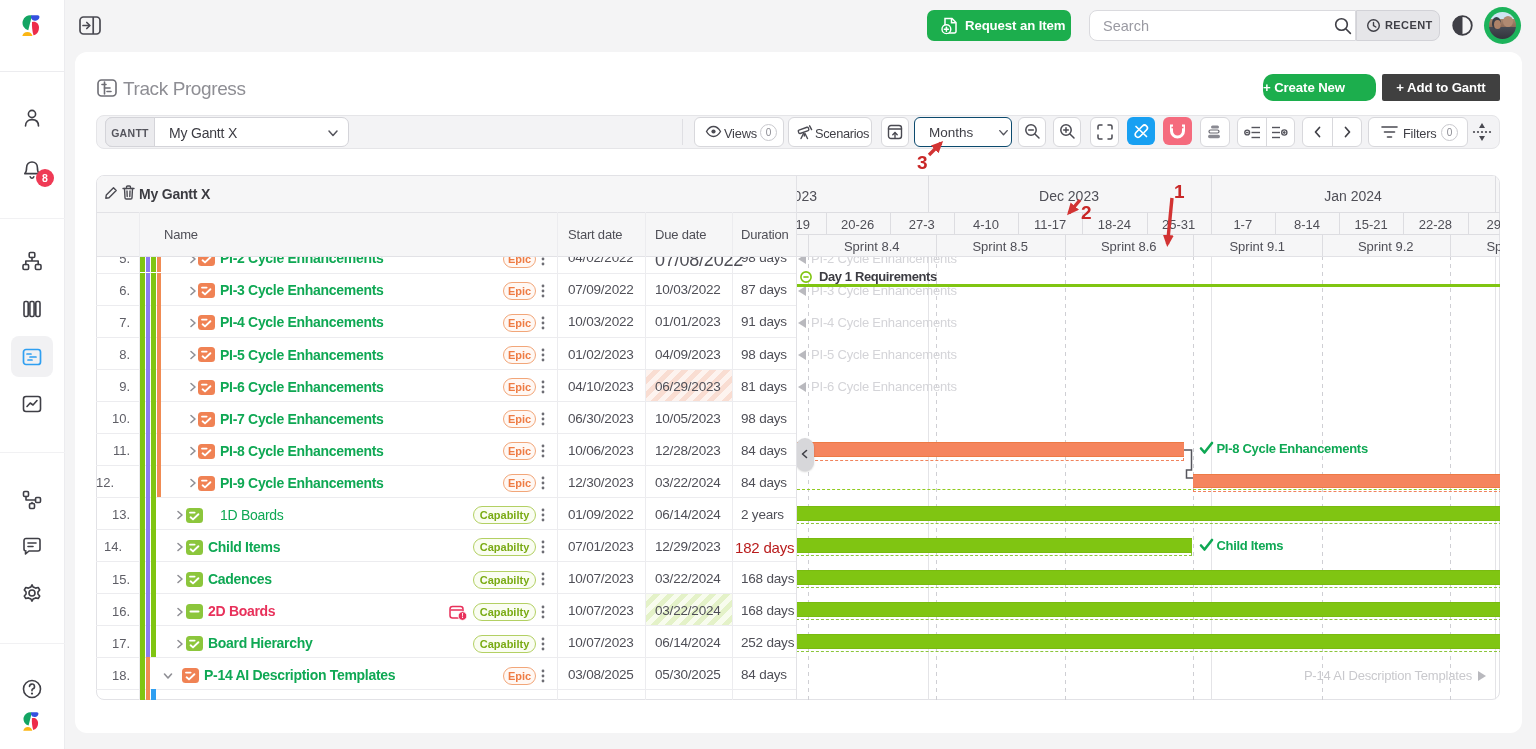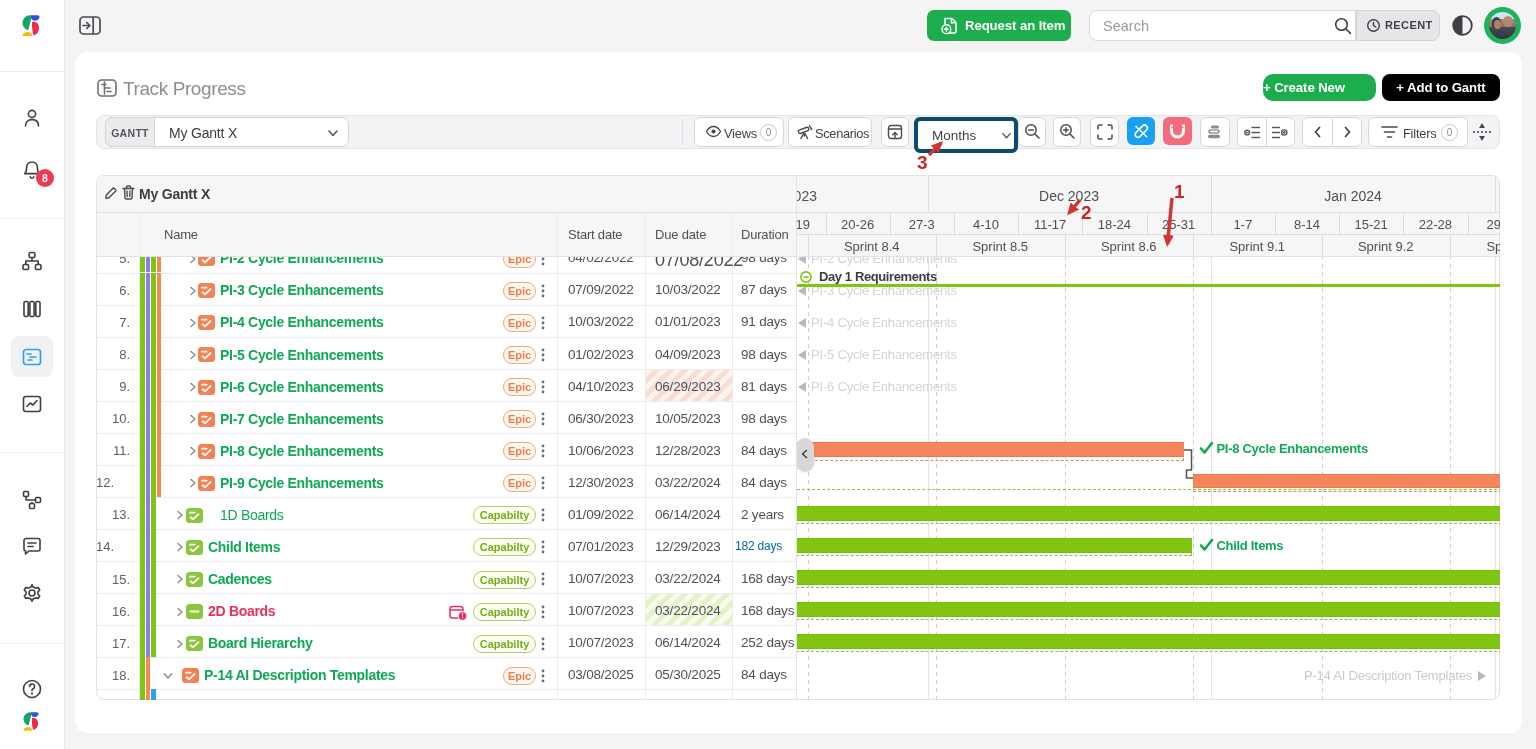--- a/index.html
+++ b/index.html
@@ -147,21 +147,21 @@
     <g fill="none" stroke="#6e6e75" stroke-width="1.6" stroke-linecap="round">
       <rect x="1" y="1" width="18" height="16" rx="3.5"></rect>
       <line x1="5" y1="5.5" x2="9" y2="5.5"></line>
       <line x1="7.5" y1="9" x2="13" y2="9"></line>
       <line x1="10" y1="12.5" x2="14" y2="12.5"></line>
       <line x1="7.5" y1="3" x2="7.5" y2="15"></line>
     </g>
   </svg>
 <div style="position:absolute;left:123px;top:78px;font-size:19px;letter-spacing:-0.4px;color:#8e8e94">Track Progress</div>
 <div style="position:absolute;left:1263px;top:74px;width:113px;height:27px;background:#1cae4d;border-radius:10px;color:#fff;font-size:13.2px;font-weight:bold;letter-spacing:-0.1px;line-height:27px">+ Create New</div>
-<div style="position:absolute;left:1382px;top:74px;width:118px;height:27px;background:#000000;border-radius:8px;color:#fff;font-size:13.2px;font-weight:bold;letter-spacing:-0.1px;text-align:center;line-height:27px">+ Add to Gantt</div>
+<div style="position:absolute;left:1382px;top:74px;width:118px;height:27px;background:#404040;border-radius:2px;color:#fff;font-size:13.2px;font-weight:bold;letter-spacing:-0.1px;text-align:center;line-height:27px">+ Add to Gantt</div>
 <div style="position:absolute;left:96px;top:115px;width:1404px;height:34px;background:#f3f3f5;border:1px solid #e5e5e8;border-radius:8px;box-sizing:border-box"></div>
 <div style="position:absolute;left:105px;top:117px;width:244px;height:30px;background:#fff;border:1px solid #d4d4d9;border-radius:7px;box-sizing:border-box"></div>
 <div style="position:absolute;left:105px;top:117px;width:50px;height:30px;background:#ebebee;border:1px solid #d4d4d9;border-radius:7px 0 0 7px;box-sizing:border-box;font-size:10.5px;font-weight:bold;color:#55555d;text-align:center;line-height:30px;letter-spacing:.3px">GANTT</div>
 <div style="position:absolute;left:169px;top:124.5px;font-size:14px;letter-spacing:-0.2px;color:#3c3c43">My Gantt X</div>
 <svg style="position:absolute;left:326px;top:126px" width="14" height="14" viewBox="0 0 14 14">
     <polyline points="3,5 7,9.5 11,5" fill="none" stroke="#55555d" stroke-width="1.5" stroke-linecap="round" stroke-linejoin="round"></polyline>
   </svg>
 <div style="position:absolute;left:682px;top:119px;width:1px;height:26px;background:#dfdfe3"></div>
 <div style="position:absolute;left:694px;top:117px;width:88px;height:28px;background:#fff;border:1px solid #d8d8dc;border-radius:6px">
     <svg width="17" height="15" viewBox="0 0 17 15" style="position:absolute;left:10px;top:6px">
@@ -186,21 +186,21 @@
 <div style="position:absolute;left:881px;top:117px;width:26px;height:28px;background:#fff;border:1px solid #d8d8dc;border-radius:6px">
     <svg width="16" height="16" viewBox="0 0 16 16" style="position:absolute;left:5px;top:6px">
       <g fill="none" stroke="#4a4a52" stroke-width="1.4" stroke-linecap="round">
         <rect x="1.5" y="1.5" width="13" height="13" rx="2.5"></rect>
         <line x1="1.5" y1="5" x2="14.5" y2="5"></line>
         <line x1="8" y1="13.5" x2="8" y2="9"></line>
         <path d="M5.8,10.8 L8,8.6 L10.2,10.8"></path>
       </g>
     </svg>
   </div>
-<div style="position:absolute;left:914px;top:117px;width:96px;height:28px;background:#fff;border:4px solid #0c4a6e;border-radius:6px">
+<div style="position:absolute;left:914px;top:117px;width:96px;height:28px;background:#fff;border:1px solid #0c4a6e;border-radius:6px">
     <div style="position:absolute;left:14px;top:7px;font-size:13.5px;color:#3f3f46">Months</div>
     <svg style="position:absolute;left:82px;top:8px" width="13" height="13" viewBox="0 0 14 14">
       <polyline points="3,5 7,9.5 11,5" fill="none" stroke="#55555d" stroke-width="1.5" stroke-linecap="round" stroke-linejoin="round"></polyline>
     </svg>
   </div>
 <div style="position:absolute;left:1018px;top:117px;width:26px;height:28px;background:#fff;border:1px solid #d8d8dc;border-radius:6px">
     <svg width="17" height="17" viewBox="0 0 17 17" style="position:absolute;left:5px;top:5px">
       <g fill="none" stroke="#4a4a52" stroke-width="1.5" stroke-linecap="round">
         <circle cx="7" cy="7" r="5.2"></circle>
         <line x1="11.2" y1="11.2" x2="15" y2="15"></line>
@@ -609,42 +609,42 @@
           <div style="position:absolute;left:473px;top:506.3px;width:61px;height:16px;border:1px solid #b3d063;border-radius:9px;background:#fafdf2;color:#7aab14;font-size:11px;font-weight:bold;text-align:center;line-height:16px">Capabilty</div>
           <svg style="position:absolute;left:541px;top:508.32499999999993px" width="4" height="14" viewBox="0 0 4 14">
             <circle cx="2" cy="2" r="1.4" fill="#6d6d74"></circle>
             <circle cx="2" cy="7" r="1.4" fill="#6d6d74"></circle>
             <circle cx="2" cy="12" r="1.4" fill="#6d6d74"></circle>
           </svg>
           <div style="position:absolute;left:568px;top:506.8px;font-size:13.5px;letter-spacing:-0.2px;color:#4f4f57">01/09/2022</div>
           <div style="position:absolute;left:655px;top:506.8px;font-size:13.5px;letter-spacing:-0.2px;color:#4f4f57">06/14/2024</div>
           <div style="position:absolute;left:741px;top:506.8px;font-size:13.5px;letter-spacing:-0.2px;color:#4f4f57">2 years</div>
 <div style="position:absolute;left:96px;top:561.1px;width:700px;height:1px;background:#ececef"></div>
-          <div style="position:absolute;left:96px;top:539.4px;width:34px;text-align:left;font-size:13px;color:#5e5e66">14.</div>
+          <div style="position:absolute;left:96px;top:539.4px;width:34px;text-align:center;font-size:13px;color:#5e5e66">14.</div>
           <div style="position:absolute;left:140.2px;top:529.1px;width:4.4px;height:32.1px;background:#80c512"></div>
           <div style="position:absolute;left:145.7px;top:529.1px;width:4.4px;height:32.1px;background:#8b7cf2"></div>
           <div style="position:absolute;left:151.2px;top:529.1px;width:4.4px;height:32.1px;background:#80c512"></div>
           <svg style="position:absolute;left:174px;top:541.3949999999999px" width="12" height="12" viewBox="0 0 12 12">
             <polyline points="4,2.5 8,6 4,9.5" fill="none" stroke="#8f8f95" stroke-width="1.6" stroke-linecap="round" stroke-linejoin="round"></polyline>
           </svg>
           <svg style="position:absolute;left:186px;top:539.8949999999999px" width="17" height="15" viewBox="0 0 17 15">
             <rect width="17" height="15" rx="3.5" fill="#8cc63c"></rect>
             <line x1="4" y1="4.6" x2="8.6" y2="4.6" stroke="#fff" stroke-width="1.9" stroke-linecap="round"></line>
             <polyline points="4.6,9.3 7.0,11.4 12.4,6.2" fill="none" stroke="#fff" stroke-width="1.9" stroke-linecap="round" stroke-linejoin="round"></polyline>
           </svg>
           <div style="position:absolute;left:208px;top:538.9px;font-size:14px;font-weight:bold;letter-spacing:-0.3px;color:#0fa854;white-space:nowrap">Child Items</div>
           <div style="position:absolute;left:473px;top:538.4px;width:61px;height:16px;border:1px solid #b3d063;border-radius:9px;background:#fafdf2;color:#7aab14;font-size:11px;font-weight:bold;text-align:center;line-height:16px">Capabilty</div>
           <svg style="position:absolute;left:541px;top:540.3949999999999px" width="4" height="14" viewBox="0 0 4 14">
             <circle cx="2" cy="2" r="1.4" fill="#6d6d74"></circle>
             <circle cx="2" cy="7" r="1.4" fill="#6d6d74"></circle>
             <circle cx="2" cy="12" r="1.4" fill="#6d6d74"></circle>
           </svg>
           <div style="position:absolute;left:568px;top:538.9px;font-size:13.5px;letter-spacing:-0.2px;color:#4f4f57">07/01/2023</div>
           <div style="position:absolute;left:655px;top:538.9px;font-size:13.5px;letter-spacing:-0.2px;color:#4f4f57">12/29/2023</div>
-          <div style="position:absolute;left:735px;top:538.9px;font-size:12px;letter-spacing:-0.2px;color:#0369a1">182 days</div>
+          <div style="position:absolute;left:735px;top:538.9px;font-size:15px;letter-spacing:-0.2px;color:#b91c1c">182 days</div>
 <div style="position:absolute;left:96px;top:593.2px;width:700px;height:1px;background:#ececef"></div>
           <div style="position:absolute;left:96px;top:571.5px;width:34px;text-align:right;font-size:13px;color:#5e5e66">15.</div>
           <div style="position:absolute;left:140.2px;top:561.1px;width:4.4px;height:32.1px;background:#80c512"></div>
           <div style="position:absolute;left:145.7px;top:561.1px;width:4.4px;height:32.1px;background:#8b7cf2"></div>
           <div style="position:absolute;left:151.2px;top:561.1px;width:4.4px;height:32.1px;background:#80c512"></div>
           <svg style="position:absolute;left:174px;top:573.4649999999999px" width="12" height="12" viewBox="0 0 12 12">
             <polyline points="4,2.5 8,6 4,9.5" fill="none" stroke="#8f8f95" stroke-width="1.6" stroke-linecap="round" stroke-linejoin="round"></polyline>
           </svg>
           <svg style="position:absolute;left:186px;top:571.9649999999999px" width="17" height="15" viewBox="0 0 17 15">
             <rect width="17" height="15" rx="3.5" fill="#8cc63c"></rect>

